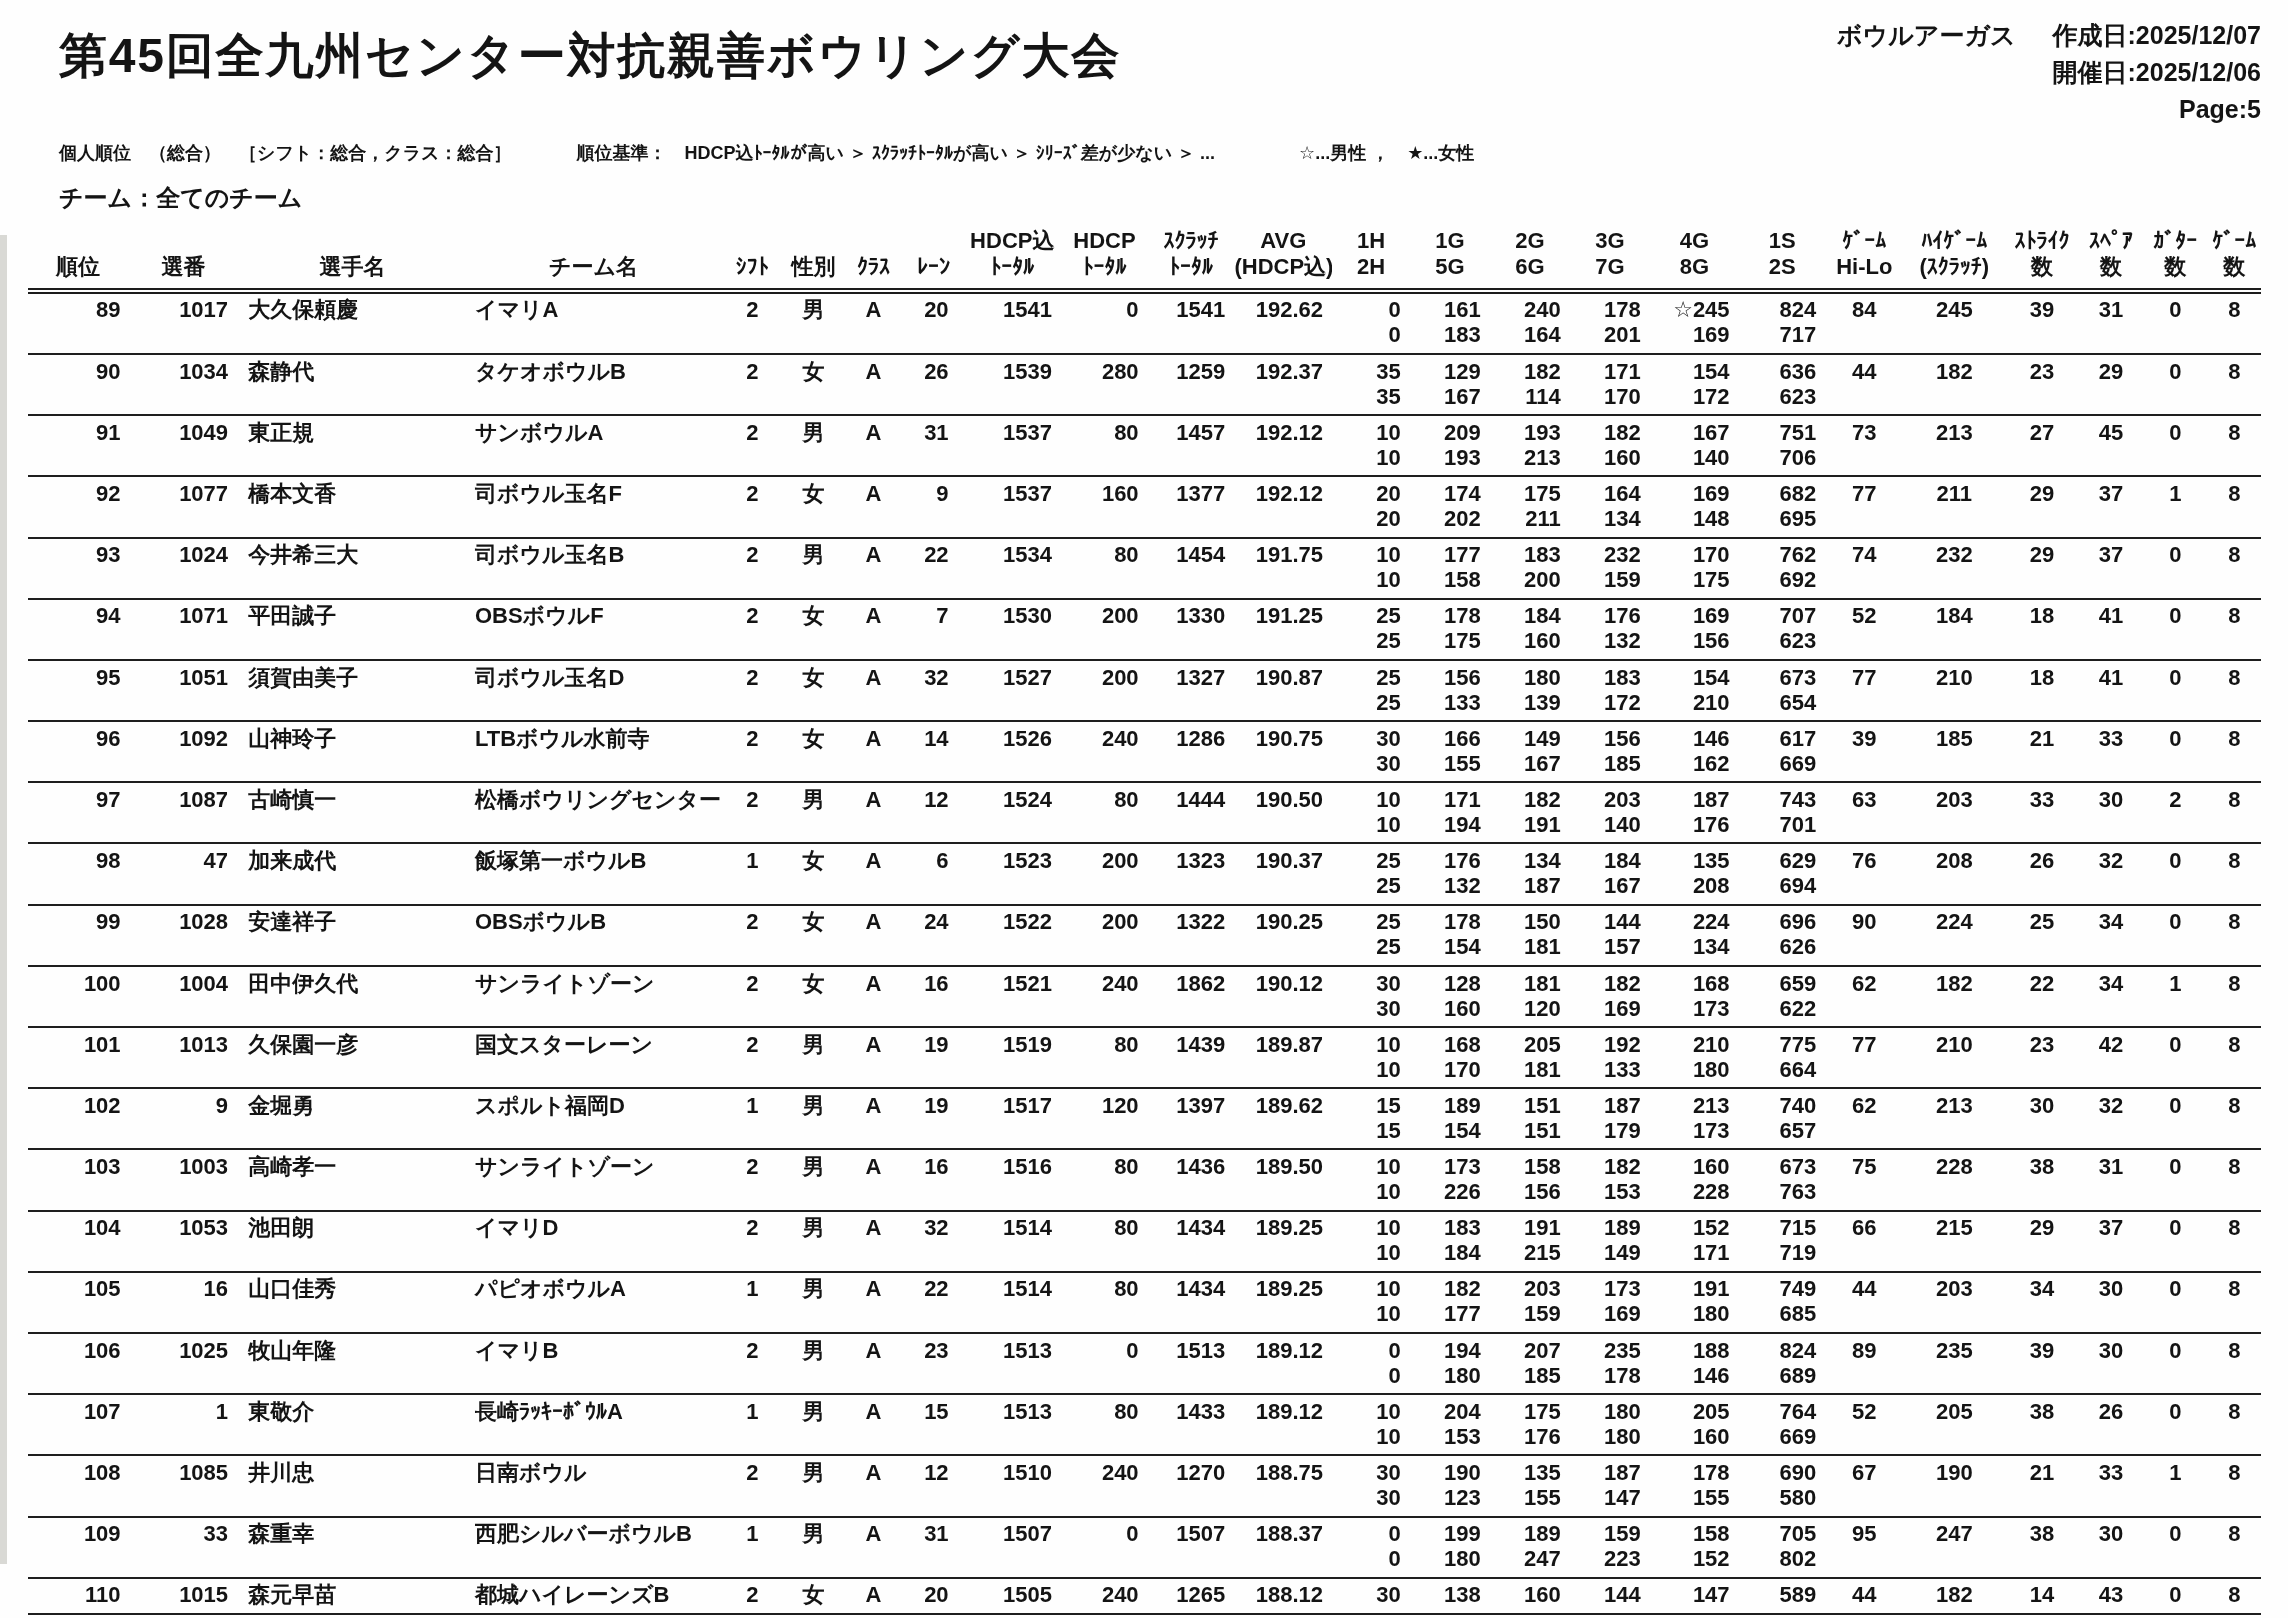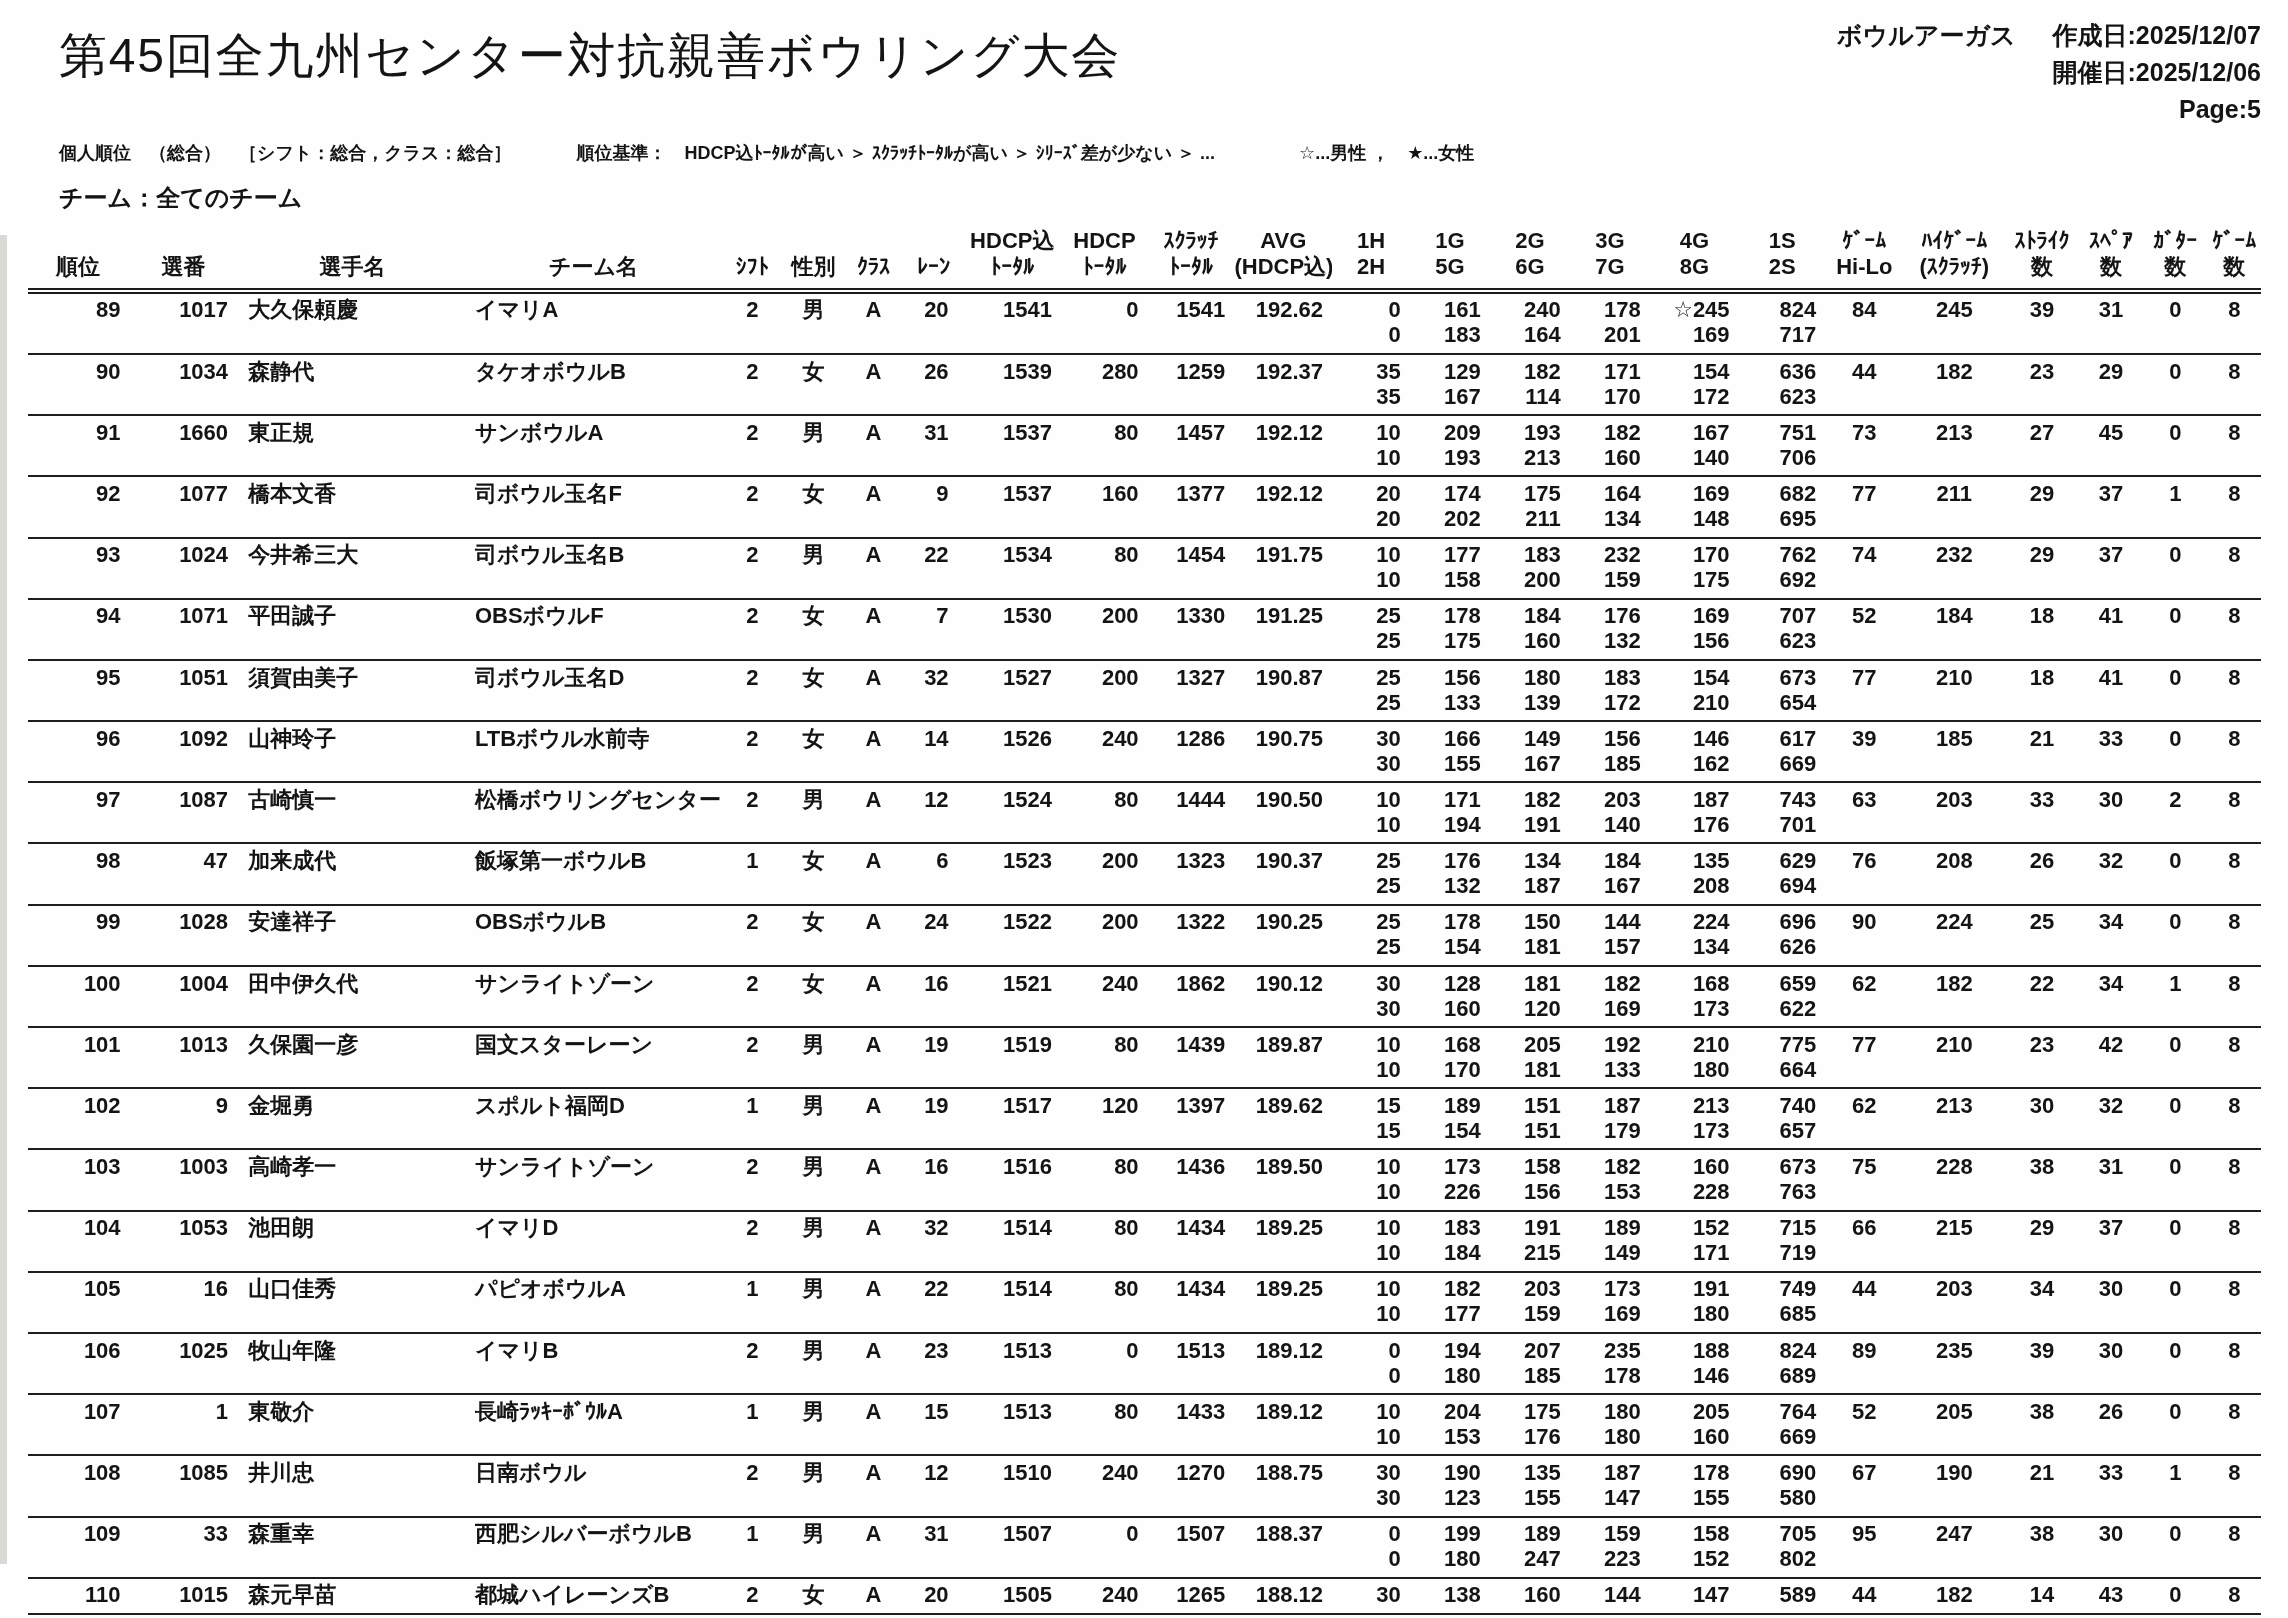--- a/index.html
+++ b/index.html
@@ -8,21 +8,21 @@
     background:#fefefe;color:#141414;
     font-family:"Liberation Sans","DejaVu Sans",sans-serif;
     font-weight:bold;
     overflow:hidden;
     position:relative;
   }
   .scan-strip{position:absolute;left:0;top:235px;width:6.5px;height:1329px;background:#d9d9d5;}
   .page{padding:14.8px 28px 0 28px;}
   .top{display:flex;justify-content:space-between;align-items:flex-start;}
   .title{
-    font-size:48px;font-weight:normal;letter-spacing:1.8px;
+    font-size:48px;font-weight:bold;letter-spacing:1.8px;
     margin:9.2px 0 0 31px;white-space:nowrap;
   }
   .meta{
     text-align:right;font-size:25px;line-height:37px;
     margin-top:1.8px;white-space:nowrap;
   }
   .meta .row1 .org{margin-right:37px;}
   .cond{
     display:flex;margin:13px 0 0 31px;font-size:18px;white-space:nowrap;
   }
@@ -340,21 +340,21 @@
           </td>
           <td>
             <div class="v1">8</div>
           </td>
         </tr>
         <tr>
           <td>
             <div class="v1">91</div>
           </td>
           <td>
-            <div class="v1">1660</div>
+            <div class="v1">1049</div>
           </td>
           <td>
             <div class="v1">東正規</div>
           </td>
           <td>
             <div class="v1">サンボウルA</div>
           </td>
           <td>
             <div class="v1">2</div>
           </td>

